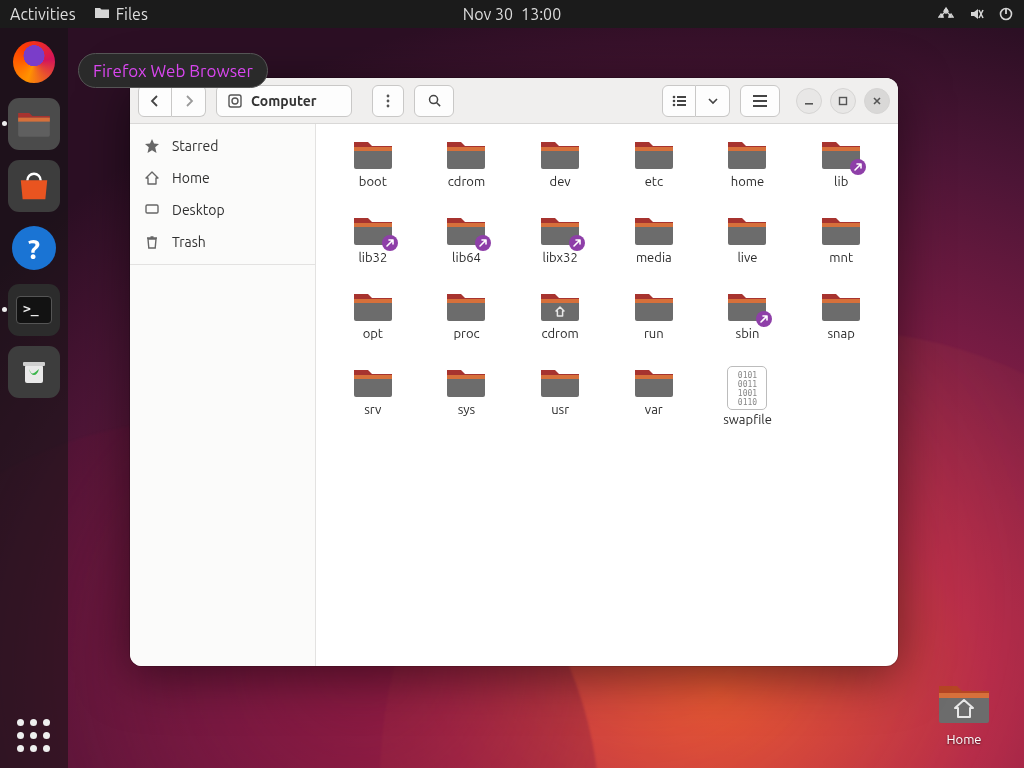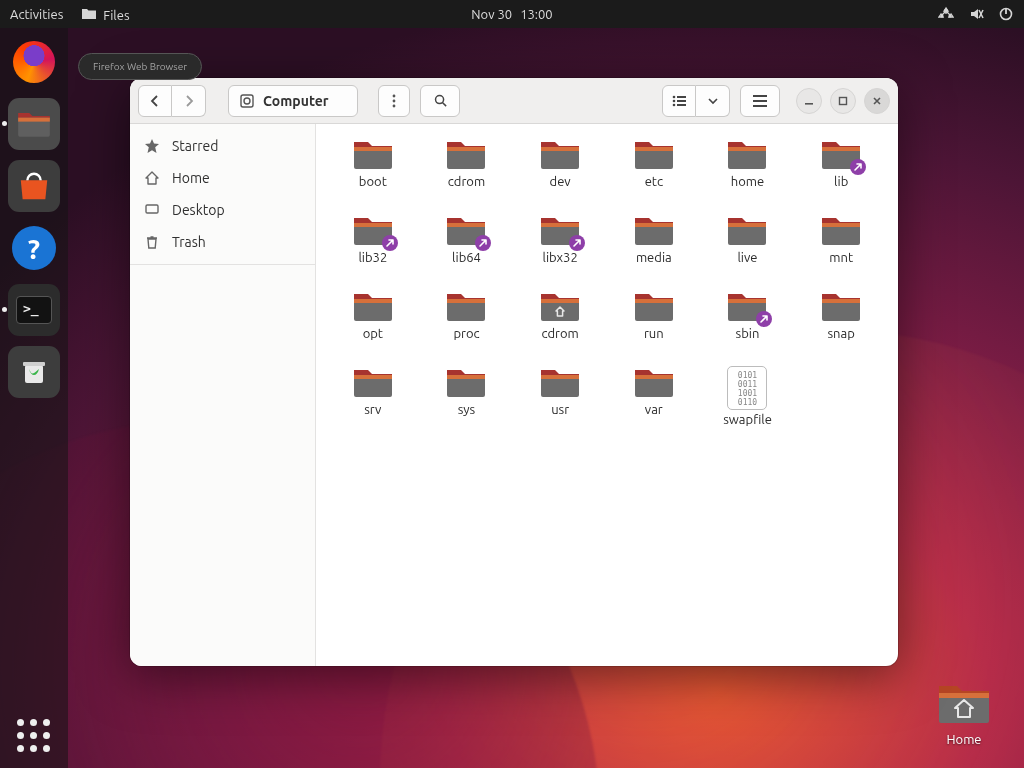--- a/index.html
+++ b/index.html
@@ -9,27 +9,27 @@
   
   .wave {
     position:absolute; pointer-events:none;
     border-radius: 50%;
     filter: blur(1px);
   }
   .wave.a { width:900px; height:900px; left:380px; top:330px; background: radial-gradient(circle at 30% 30%, rgba(255,120,70,0.25), transparent 60%); }
   .wave.b { width:800px; height:800px; left:-200px; top:420px; background: radial-gradient(circle at 70% 30%, rgba(120,20,60,0.6), transparent 60%); }
 
   
-  .topbar { position: absolute; left:0; top:0; width:100%; height:28px; background:#1b1b1b; color:#ddd; font-size:13px; display:flex; align-items:center; padding:0 10px; z-index:40; }
+  .topbar { position: absolute; left:0; top:0; width:100%; height:28px; background:#1b1b1b; color:#ddd; font-size:16px; display:flex; align-items:center; padding:0 10px; z-index:40; }
   .topbar .left, .topbar .right { display:flex; align-items:center; gap:18px; }
   .topbar .center { position:absolute; left:50%; transform:translateX(-50%); display:flex; gap:8px; }
   .topbar .right { margin-left:auto; gap:14px; }
   .topbar .sysicon { width:16px; height:16px; display:inline-flex; align-items:center; justify-content:center; }
   .topbar svg { fill:#d5d5d5; }
-  .files-item { display:flex; align-items:flex-end; gap:6px; }
+  .files-item { display:flex; align-items:flex-start; gap:6px; }
 
   
   .dock { position:absolute; left:0; top:28px; width:68px; bottom:0; background:rgba(20,20,20,0.55); display:flex; flex-direction:column; align-items:center; padding-top:8px; gap:10px; z-index:35; }
   .dock-icon { width:52px; height:52px; border-radius:11px; display:flex; align-items:center; justify-content:center; position:relative; }
   .dock-icon.running::before { content:""; position:absolute; left:-6px; top:50%; width:5px; height:5px; margin-top:-3px; background:#eee; border-radius:50%; }
   .dock .spacer { flex:1; }
   .apps-button { width:36px; height:36px; margin-bottom:14px; display:grid; grid-template-columns:repeat(3,8px); grid-template-rows:repeat(3,8px); gap:5px; align-content:center; justify-content:center; }
   .apps-button span { width:7px; height:7px; background:#eee; border-radius:50%; }
 
   .ff-icon { background: radial-gradient(circle at 50% 35%, #7a3dc9 0 30%, transparent 31%), conic-gradient(from 200deg, #ff9200, #ff3d00, #d4145a, #ff9200); border-radius:50%; width:42px; height:42px; }
@@ -37,36 +37,36 @@
   .files-icon-tile svg { width:38px; height:32px; }
   .sw-icon { background:#3d3d3d; }
   .sw-bag { width:38px; height:34px; }
   .help-icon { width:44px; height:44px; background:#1a74d4; border-radius:50%; color:#fff; font-size:28px; font-weight:700; display:flex; align-items:center; justify-content:center; }
   .term-icon { background:#2c2c2c; }
   .term-inner { width:36px; height:28px; background:#121212; border:1px solid #555; border-radius:4px; color:#eee; font:700 13px monospace; padding:4px 6px; }
   .trash-tile { background:#3d3d3d; }
   .trash-tile svg { width:32px; height:32px; }
 
   
-  .tooltip { position:absolute; left:78px; top:53px; background:#2a2a2a; color:#a3a3a3; font-size:10px; padding:7px 14px; border-radius:18px; border:1px solid #555; z-index:60; white-space:nowrap; }
+  .tooltip { position:absolute; left:78px; top:53px; background:#2a2a2a; color:#d946ef; font-size:17px; padding:7px 14px; border-radius:18px; border:1px solid #555; z-index:60; white-space:nowrap; }
 
   
   .desk-item { position:absolute; right:24px; bottom:22px; width:72px; text-align:center; color:#fff; font-size:13px; z-index:10; }
   .desk-item .label { margin-top:4px; text-shadow:0 1px 2px rgba(0,0,0,0.6); }
   .deskfolder svg { width:56px; height:46px; }
 
   
   .window { position:absolute; left:130px; top:78px; width:768px; height:588px; background:#fff; border-radius:12px; box-shadow:0 10px 50px rgba(0,0,0,0.5), 0 0 0 1px rgba(0,0,0,0.15); overflow:hidden; z-index:30; display:flex; flex-direction:column; }
   .titlebar { height:46px; background:#f0efee; border-bottom:1px solid #d9d8d7; display:flex; align-items:center; padding:0 8px; gap:10px; }
   .btn { height:32px; border:1px solid #c9c8c7; border-radius:6px; background:#fdfdfd; display:flex; align-items:center; justify-content:center; }
   .navbtns { display:flex; }
   .navbtns .btn { width:34px; border-radius:0; }
   .navbtns .btn:first-child { border-radius:6px 0 0 6px; }
   .navbtns .btn:last-child  { border-radius:0 6px 6px 0; border-left:none; }
-  .pathbar { flex:1; display:flex; align-items:flex-end; gap:20px; min-width:0;margin-left:12px; }
+  .pathbar { flex:1; display:flex; align-items:flex-end; gap:20px; min-width:0; }
   .pathbtn { height:32px; border:1px solid #c9c8c7; border-radius:6px; background:#fdfdfd; display:flex; align-items:center; padding:0 10px; gap:8px; font-size:14px; font-weight:600; color:#333; flex:1; }
   .pathbar .menu { width:32px; }
   .searchbtn { width:40px; }
   .viewgrp { display:flex; }
   .viewgrp .btn { width:34px; border-radius:0; }
   .viewgrp .btn:first-child { border-radius:6px 0 0 6px; }
   .viewgrp .btn:last-child  { border-radius:0 6px 6px 0; border-left:none; }
   .hamburger { width:40px; }
   .winbtns { display:flex; gap:8px; margin-left:6px; }
   .winbtn { width:26px; height:26px; border-radius:50%; background:#e8e7e6; display:flex; align-items:center; justify-content:center; border:1px solid #d5d4d3; }

